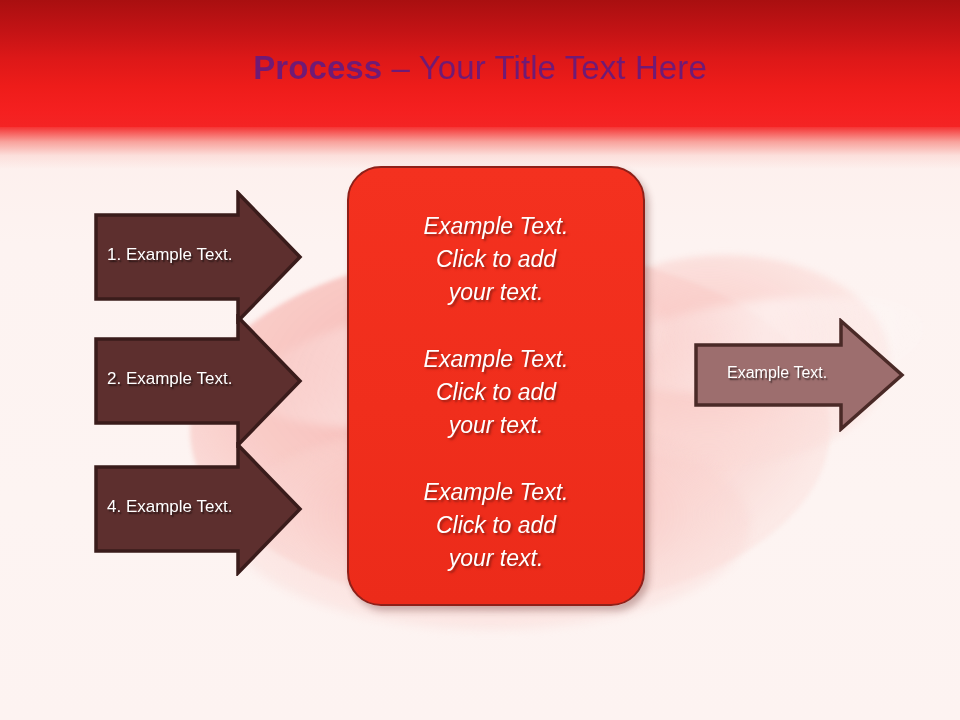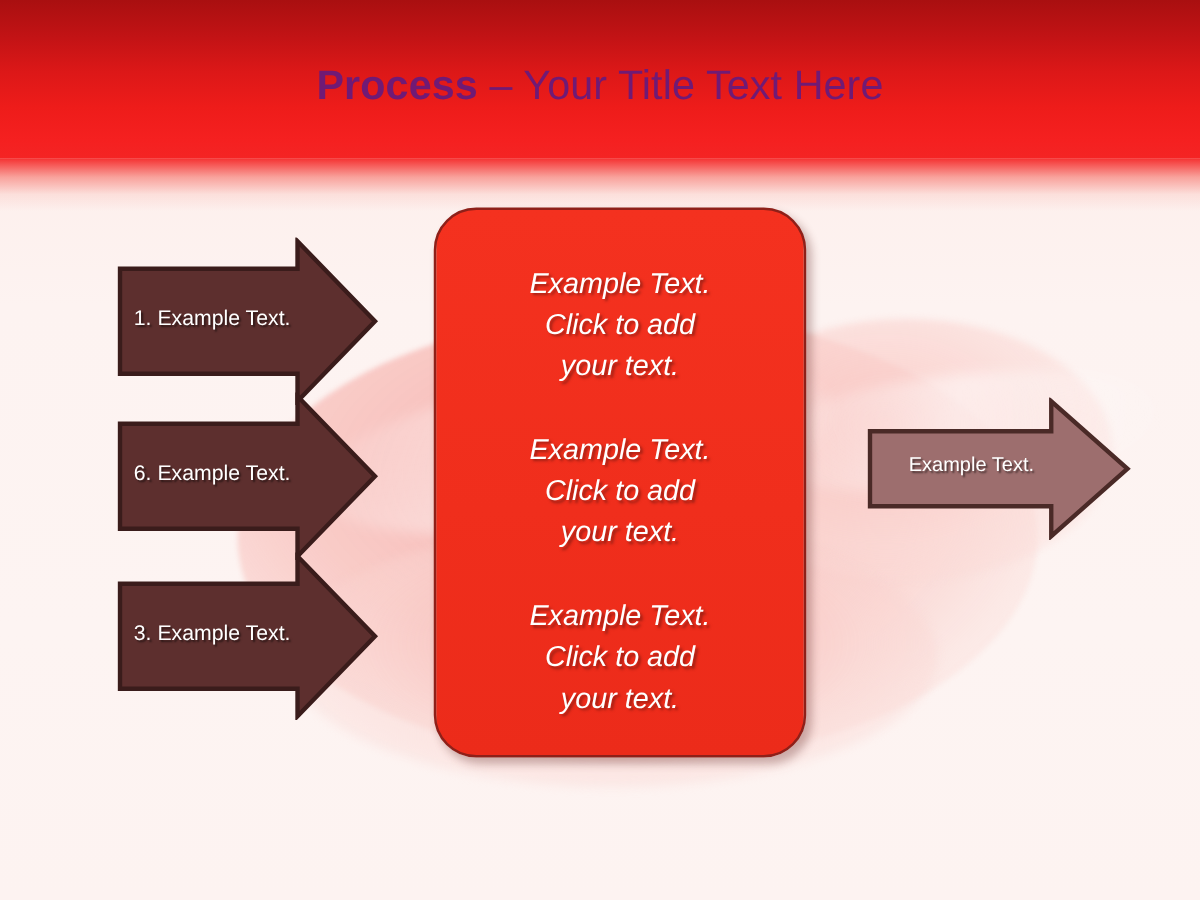--- a/index.html
+++ b/index.html
@@ -223,28 +223,28 @@
     <svg width="210" height="134" viewBox="0 0 210 134">
       <polygon points="3,25 145,25 145,3 207,67 145,131 145,109 3,109" fill="#5d2f2e" stroke="#3a1c1b" stroke-width="3.5" stroke-linejoin="miter"></polygon>
     </svg>
     <span class="arrow-label">1. Example Text.</span>
   </div>
 
   <div class="arrow arrow-left" id="arrow-2">
     <svg width="210" height="134" viewBox="0 0 210 134">
       <polygon points="3,25 145,25 145,3 207,67 145,131 145,109 3,109" fill="#5d2f2e" stroke="#3a1c1b" stroke-width="3.5" stroke-linejoin="miter"></polygon>
     </svg>
-    <span class="arrow-label">6. Example Text.</span>
+    <span class="arrow-label">2. Example Text.</span>
   </div>
 
   <div class="arrow arrow-left" id="arrow-3">
     <svg width="210" height="134" viewBox="0 0 210 134">
       <polygon points="3,25 145,25 145,3 207,67 145,131 145,109 3,109" fill="#5d2f2e" stroke="#3a1c1b" stroke-width="3.5" stroke-linejoin="miter"></polygon>
     </svg>
-    <span class="arrow-label">3. Example Text.</span>
+    <span class="arrow-label">4. Example Text.</span>
   </div>
 
   <div id="center-box">
     <div class="cb-para">
       <span class="cb-line">Example Text.</span>
       <span class="cb-line">Click  to add</span>
       <span class="cb-line">your text.</span>
     </div>
     <div class="cb-para">
       <span class="cb-line">Example Text.</span>

